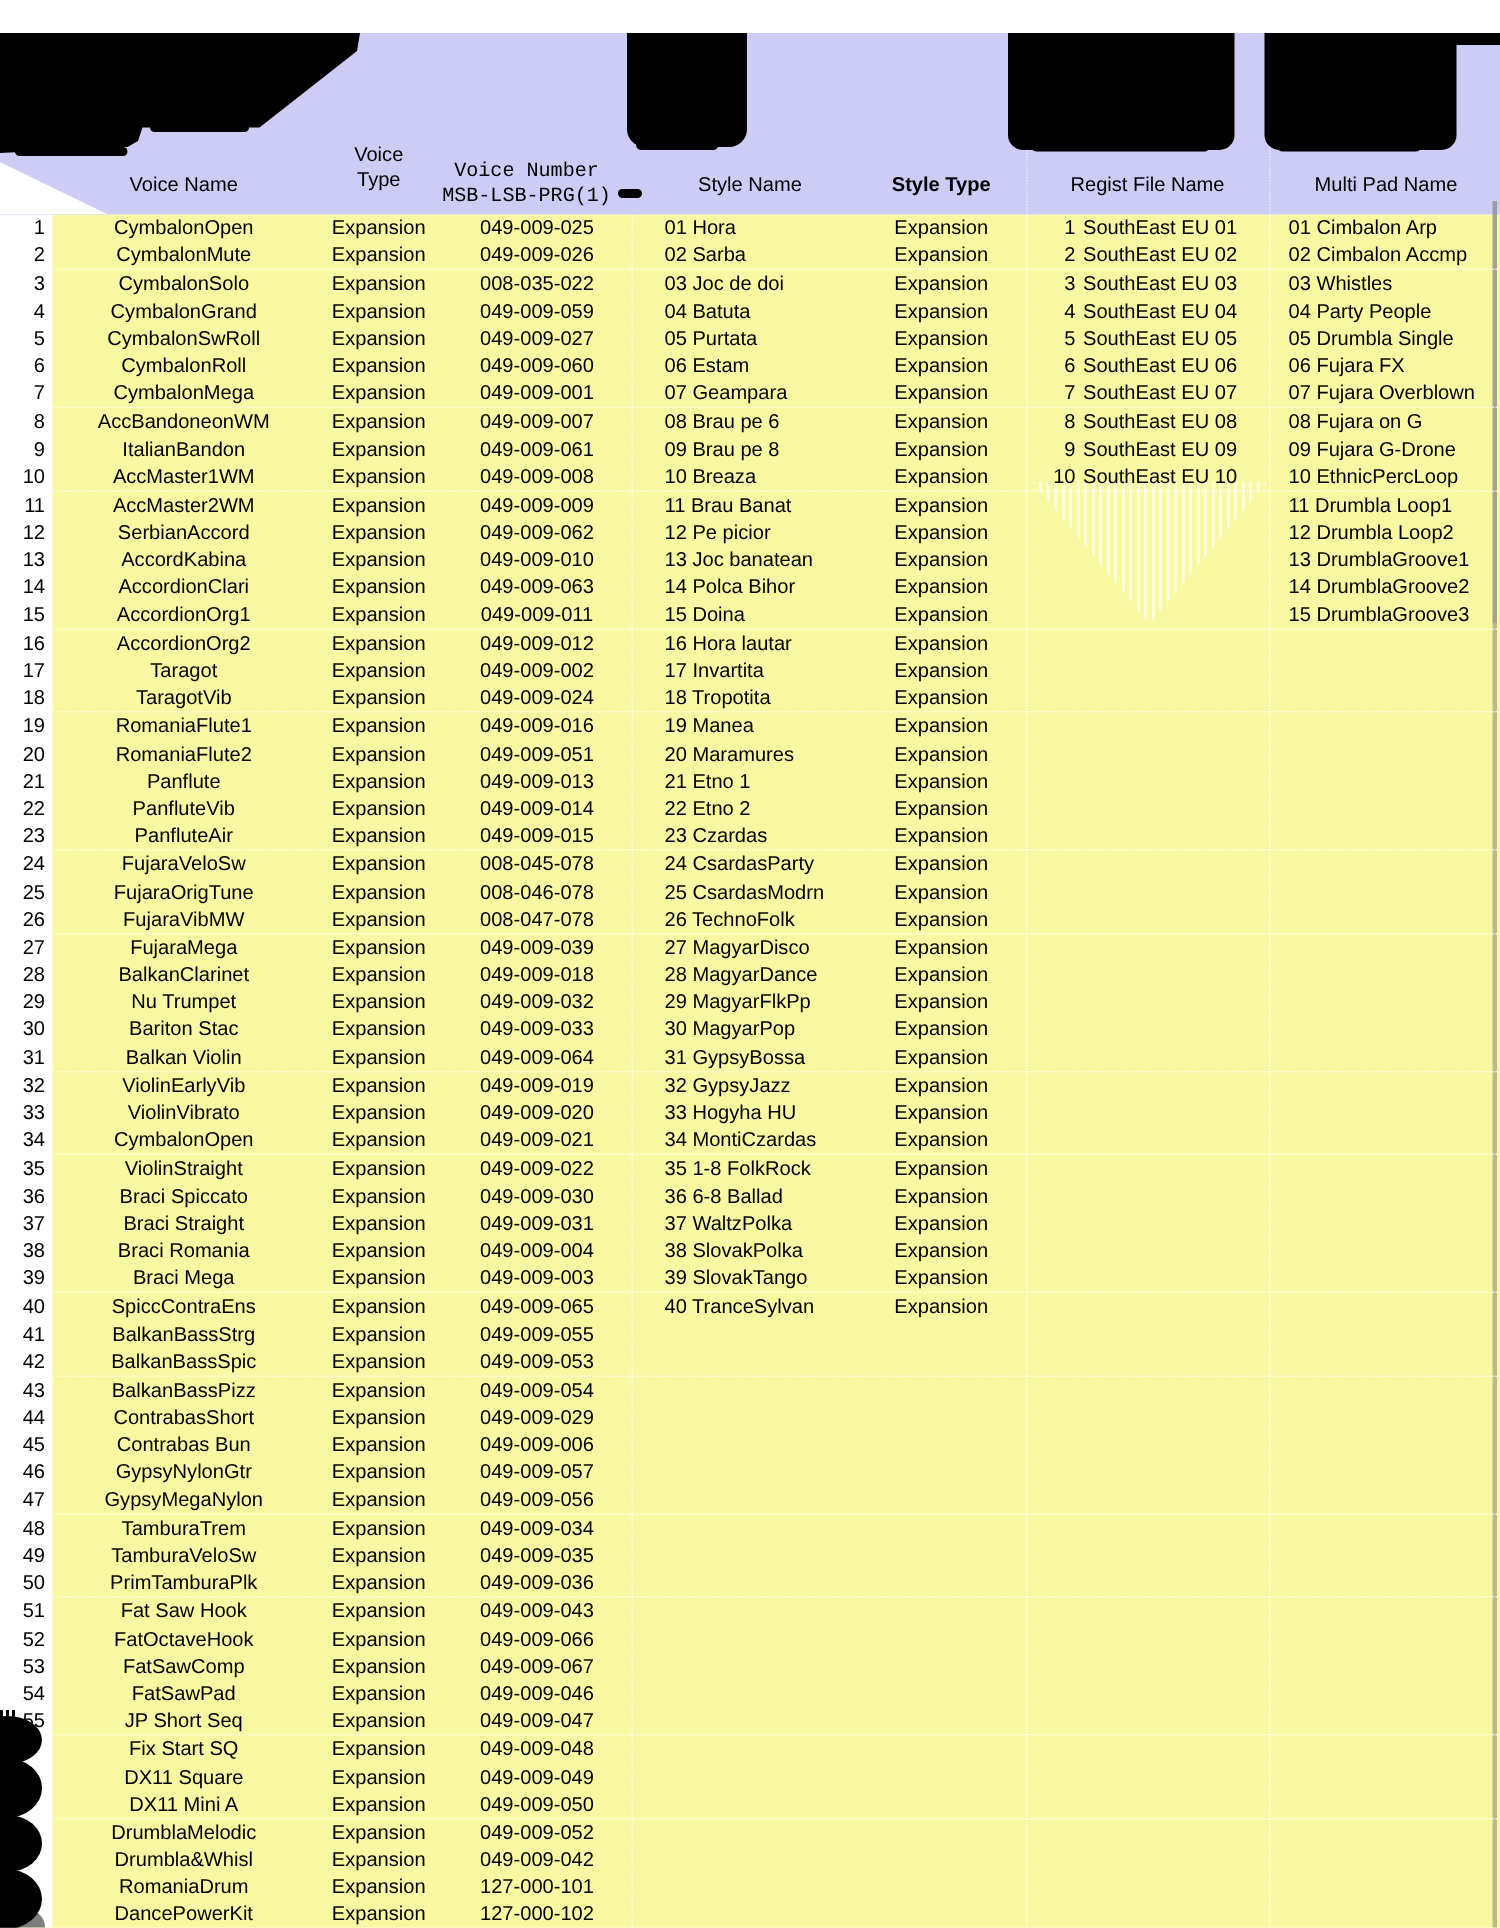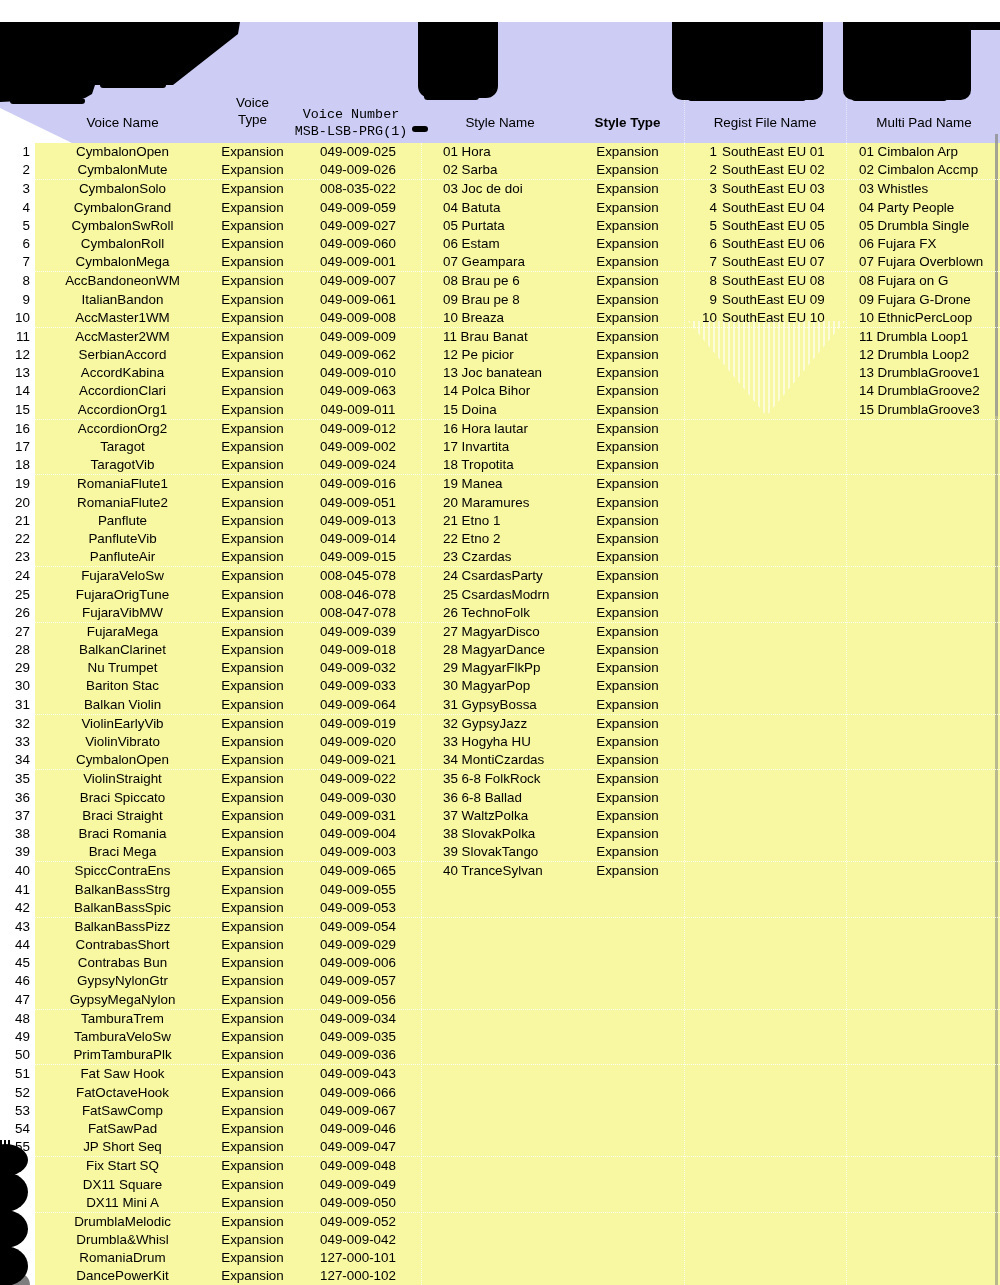--- a/index.html
+++ b/index.html
@@ -573,21 +573,21 @@
           <span class="rname"></span>
         </span>
         <span class="c-pad"></span>
       </div>
       <div class="row">
         <span class="c-num">35</span>
         <span class="c-gap"></span>
         <span class="c-voice">ViolinStraight</span>
         <span class="c-vtype">Expansion</span>
         <span class="c-vnum">049-009-022</span>
-        <span class="c-style">35 6-8 FolkRock</span>
+        <span class="c-style">35 1-8 FolkRock</span>
         <span class="c-stype">Expansion</span>
         <span class="c-regist">
           <span class="rnum"></span>
           <span class="rname"></span>
         </span>
         <span class="c-pad"></span>
       </div>
       <div class="row">
         <span class="c-num">36</span>
         <span class="c-gap"></span>

